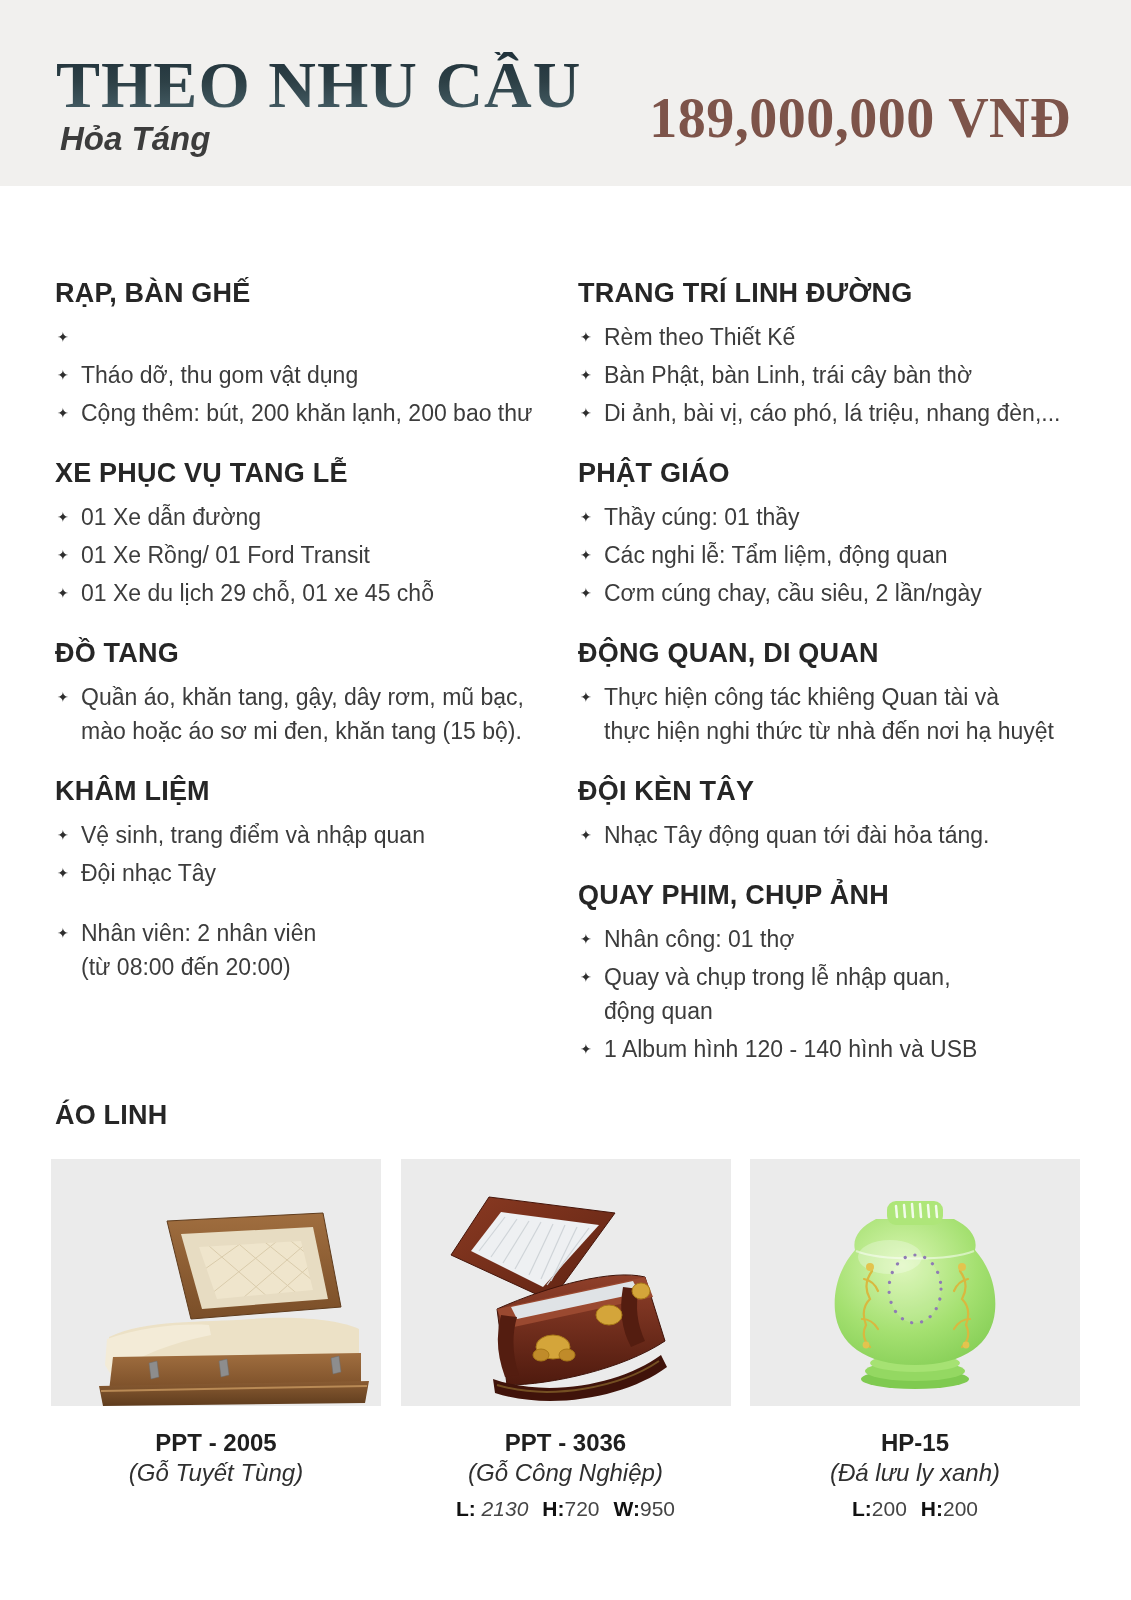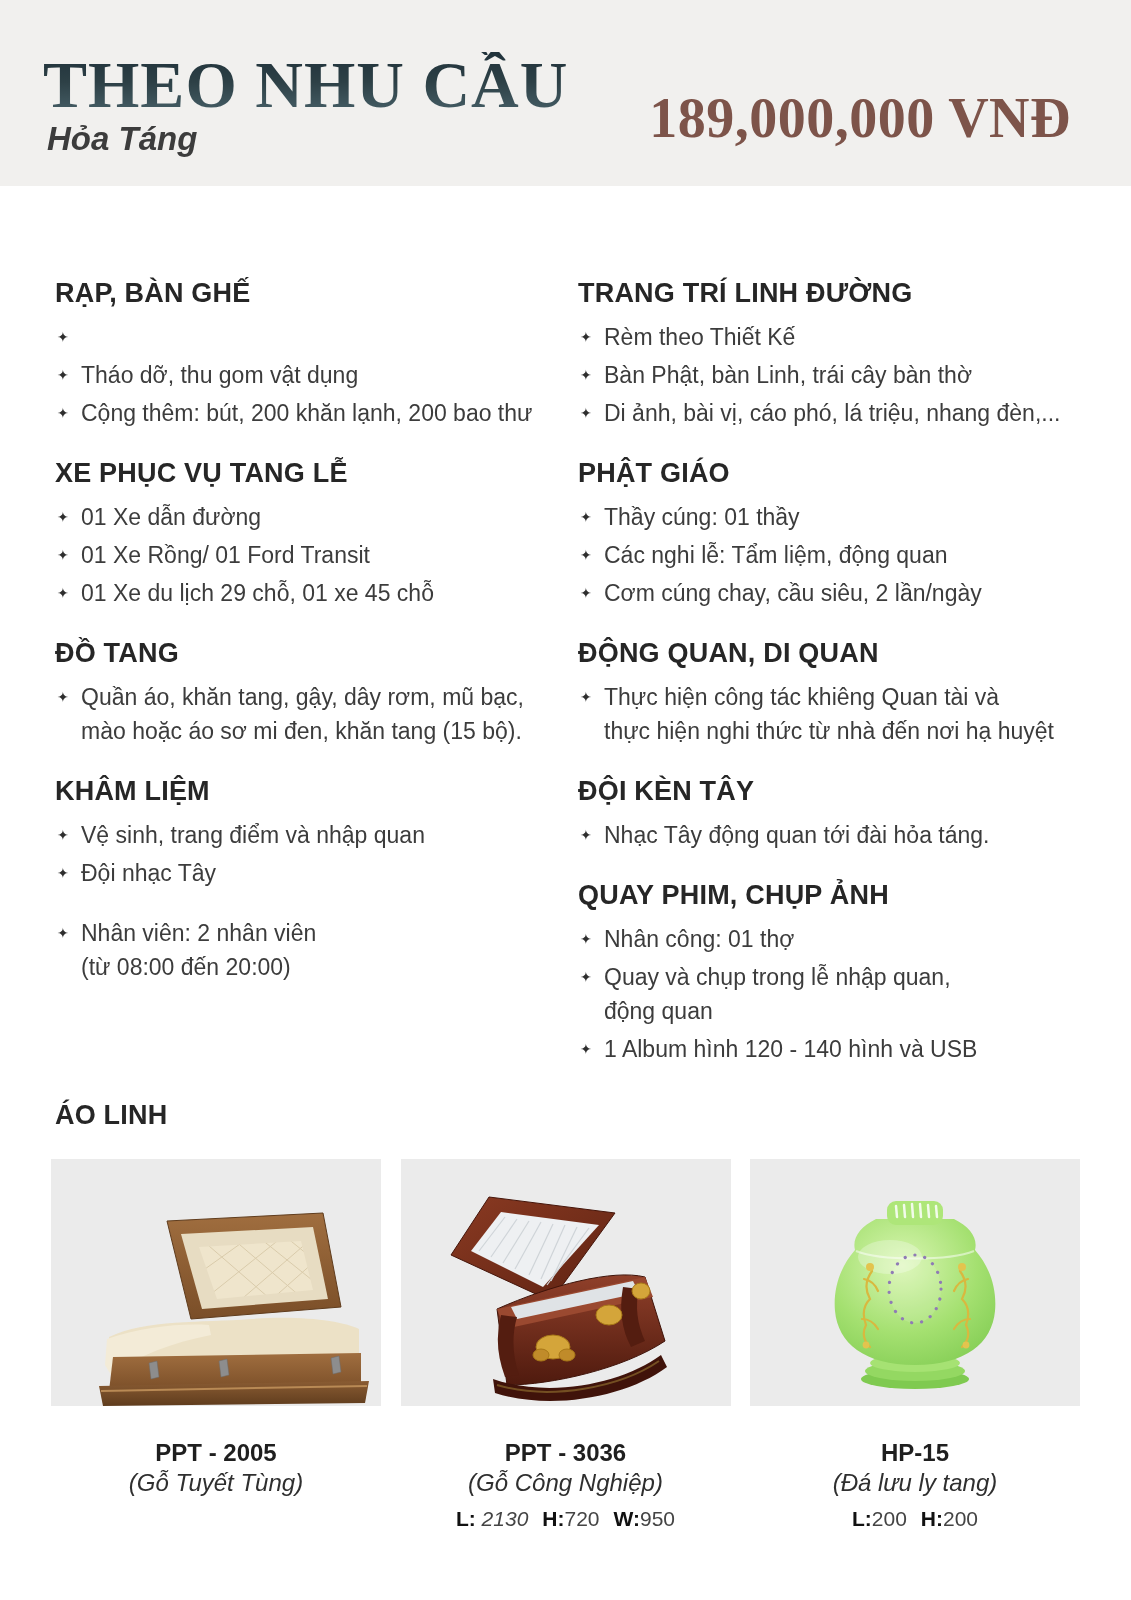--- a/index.html
+++ b/index.html
@@ -13,21 +13,21 @@
     position:relative;
   }
 
   
   .header {
     height:186px;
     background:var(--header-bg,#f1f0ee);
     display:flex;
     align-items:flex-start;
   }
-  .title-block { margin-left:43px; margin-top:52px; }
+  .title-block { margin-left:56px; margin-top:52px; }
   .main-title {
     font-family:"Liberation Serif","DejaVu Serif",serif;
     font-weight:700;
     font-size:66px;
     line-height:1.0;
     letter-spacing:1px;
     background:linear-gradient(180deg,#20313a 0%, #2d4046 45%, #4a636b 100%);
     -webkit-background-clip:text;
     background-clip:text;
     color:transparent;
@@ -94,21 +94,21 @@
     justify-content:space-between;
     margin:0 51px;
   }
   .product-card { width:330px; }
   .product-img-box {
     width:330px; height:247px;
     background:var(--card-bg,#ebebeb);
     display:flex; align-items:center; justify-content:center;
     overflow:hidden;
   }
-  .product-label { text-align:center; margin-top:32px; }
+  .product-label { text-align:center; margin-top:22px; }
   .product-name { font-size:24px; font-weight:700; color:#1f1f1f; line-height:30px; }
   .product-material { font-size:24px; font-style:italic; color:#2f2f2f; line-height:30px; }
   .product-dims { font-size:21px; color:#444; margin-top:8px; line-height:26px; }
   .dim { margin:0 7px; white-space:nowrap; }
   .dim b { color:#111; }
   .dim .it { font-style:italic; }
 </style>
 </head>
 <body>
 
@@ -438,18 +438,18 @@
         <g fill="#e3c44e">
           <circle cx="120" cy="108" r="4"></circle>
             <circle cx="212" cy="108" r="4"></circle>
           <circle cx="116" cy="186" r="3.4"></circle>
             <circle cx="216" cy="186" r="3.4"></circle>
         </g>
       </svg>
     </div>
     <div class="product-label">
       <div class="product-name">HP-15</div>
-      <div class="product-material">(Đá lưu ly tang)</div>
+      <div class="product-material">(Đá lưu ly xanh)</div>
       <div class="product-dims"><span class="dim"><b>L:</b><span>200</span></span><span class="dim"><b>H:</b><span>200</span></span></div>
     </div>
   </div>
 
 </div>
 
 </body></html>

